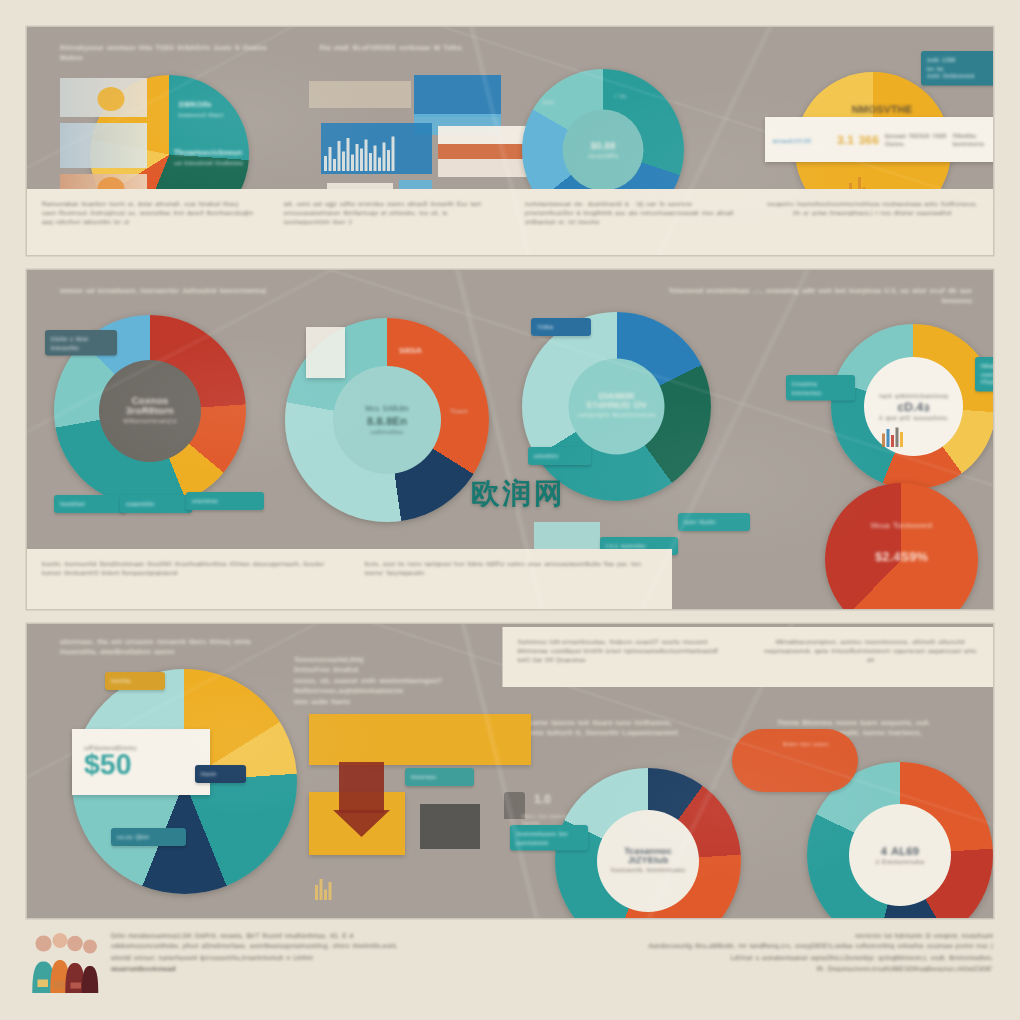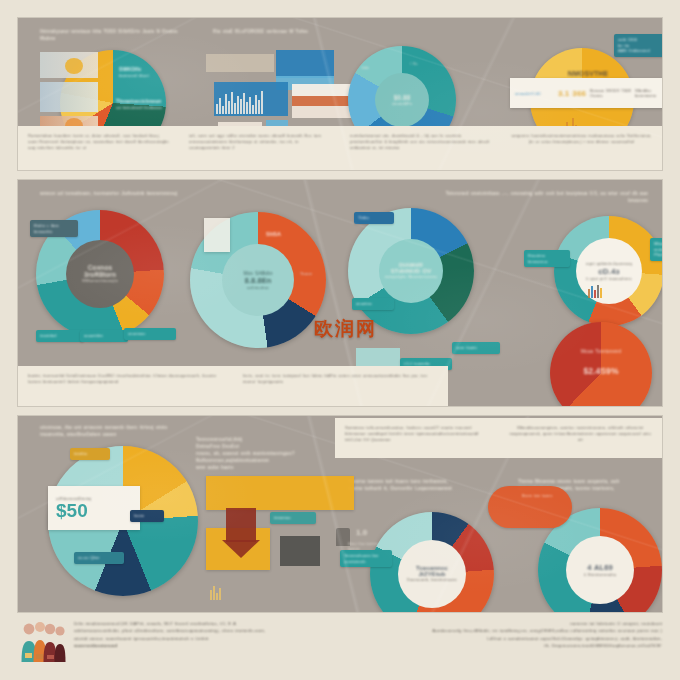--- a/index.html
+++ b/index.html
@@ -90,21 +90,21 @@
     display:flex;align-items:center;
   }
 
   
   .bars{position:absolute;display:flex;align-items:flex-end;gap:1px;}
   .bars i{display:block;width:2px;background:#f2efe6;opacity:.85;}
 
   
   #watermark{
     position:absolute;left:314px;top:316px;
-    font-size:19px;color:#c2410c;font-weight:bold;
+    font-size:19px;color:#0f766e;font-weight:bold;
     letter-spacing:2px;
     text-shadow:0 1px 3px rgba(0,0,0,.28);
     opacity:.93;
     font-family:"DejaVu Sans", sans-serif;
   }
 
   
   #footer{position:absolute;left:0;right:0;top:612px;height:68px;}
   .ftext{
     position:absolute;font-size:4.4px;line-height:7.4px;color:#4d4740;

